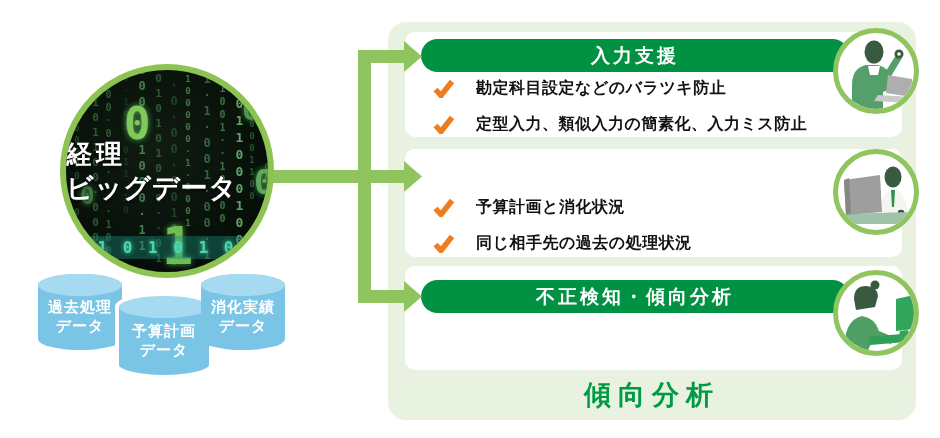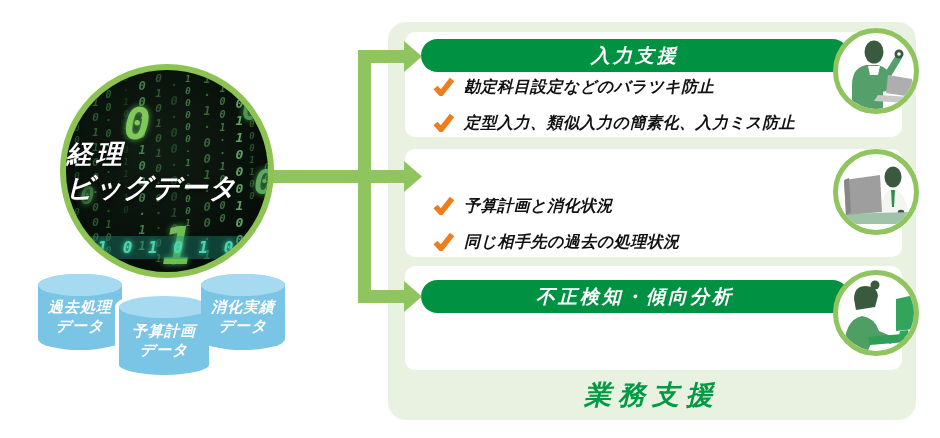--- a/index.html
+++ b/index.html
@@ -1,32 +1,32 @@
 <!DOCTYPE html>
 <html><head>
 <meta charset="utf-8">
 <style>
   html,body{margin:0;padding:0;background:#fff;}
   body{font-family:"Liberation Sans","DejaVu Sans",sans-serif;}
-  .stage{position:relative;width:940px;height:438px;background:#fff;overflow:hidden;font-style:italic;}
+  .stage{position:relative;width:940px;height:438px;background:#fff;overflow:hidden;}
 
   
   .panel{position:absolute;left:388px;top:22px;width:528px;height:398px;
          background:#e9f2e1;border-radius:18px;}
   .support-box{position:absolute;left:405px;width:497px;background:#fff;border-radius:10px;}
   .box1{top:32px;height:105px;}
   .box2{top:149px;height:108px;}
   .box3{top:266px;height:104px;}
   .pill{position:absolute;left:16px;width:428px;height:33px;border-radius:17px;
         background:#009142;color:#fff;font-size:19px;font-weight:bold;
         letter-spacing:3px;text-align:center;line-height:33px;}
   .box1 .pill{top:7px;} .box2 .pill{top:16px;} .box3 .pill{top:14px;}
   .bullets{position:absolute;left:28px;}
   .box1 .bullets{top:45px;} .box2 .bullets{top:47px;} .box3 .bullets{top:43px;}
-  .bullet{display:flex;align-items:flex-start;gap:10px;height:22px;}
+  .bullet{display:flex;align-items:center;gap:22px;height:22px;}
   .bullet + .bullet{margin-top:14px;}
   .bullet .txt{font-size:16px;font-weight:bold;color:#121212;letter-spacing:.5px;white-space:nowrap;}
   .check{flex:0 0 auto;display:block;}
 
   .icon-circle{position:absolute;left:833px;width:76px;height:76px;background:#fff;
                border:5px solid #8fc45e;border-radius:50%;overflow:hidden;}
   .ic1{top:28px;} .ic2{top:149px;} .ic3{top:270px;}
   .icon-circle svg{position:absolute;left:0;top:0;}
 
   .footer-label{position:absolute;left:388px;top:377px;width:528px;text-align:center;
@@ -140,21 +140,21 @@
     <svg width="76" height="76" viewBox="0 0 76 76">
       <circle cx="37" cy="10" r="4.5" fill="#3a5a40"></circle>
       <path d="M16 24 q0-13 12-13 q11 0 12 10 l-3 11 -19 3 z" fill="#3a5a40"></path>
       <path d="M6 76 q0-31 18-35 q13 2 17 15 l14 6 -2 7 -15-5 q-6 4-8 12 z" fill="#4f9e63"></path>
       <polygon points="30,62 64,59 68,67 32,70" fill="#2f9e57"></polygon>
       <polygon points="58,24 76,20 76,54 58,56" fill="#33a45b"></polygon>
       <polygon points="62,56 70,55 73,64 60,65" fill="#33a45b"></polygon>
     </svg>
   </div>
 
-  <div class="footer-label">業務支援</div>
+  <div class="footer-label">傾向分析</div>
 
   <svg class="arrows" width="940" height="438" viewBox="0 0 940 438">
     <g fill="#8fc45e">
       <rect x="264" y="170" width="108" height="13"></rect>
       <rect x="358" y="50" width="13" height="253"></rect>
       <rect x="358" y="50" width="48" height="13"></rect>
       <rect x="371" y="170" width="35" height="13"></rect>
       <rect x="358" y="290" width="48" height="13"></rect>
       <polygon points="404,41 404,72 422,56.5"></polygon>
       <polygon points="404,161 404,192 422,176.5"></polygon>

